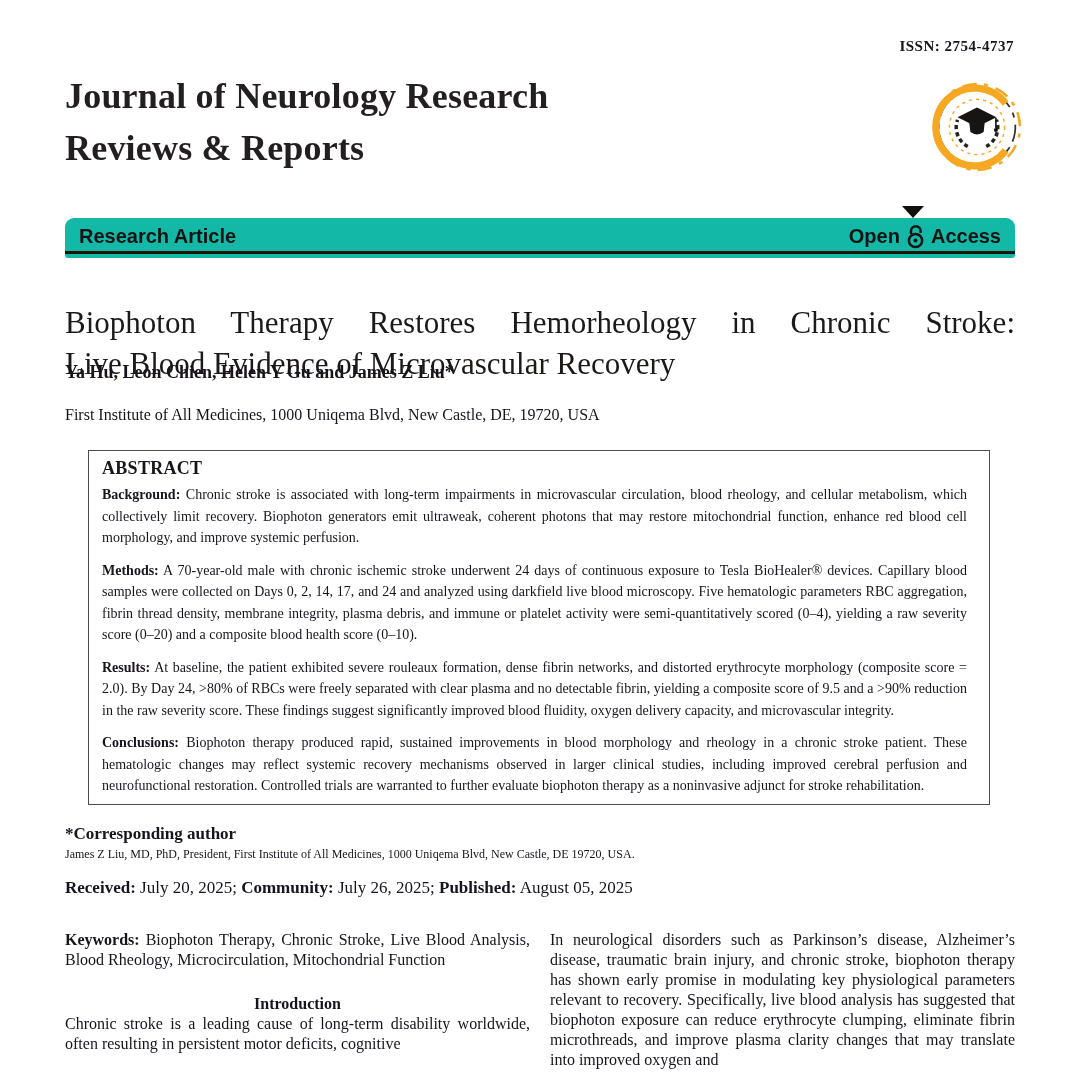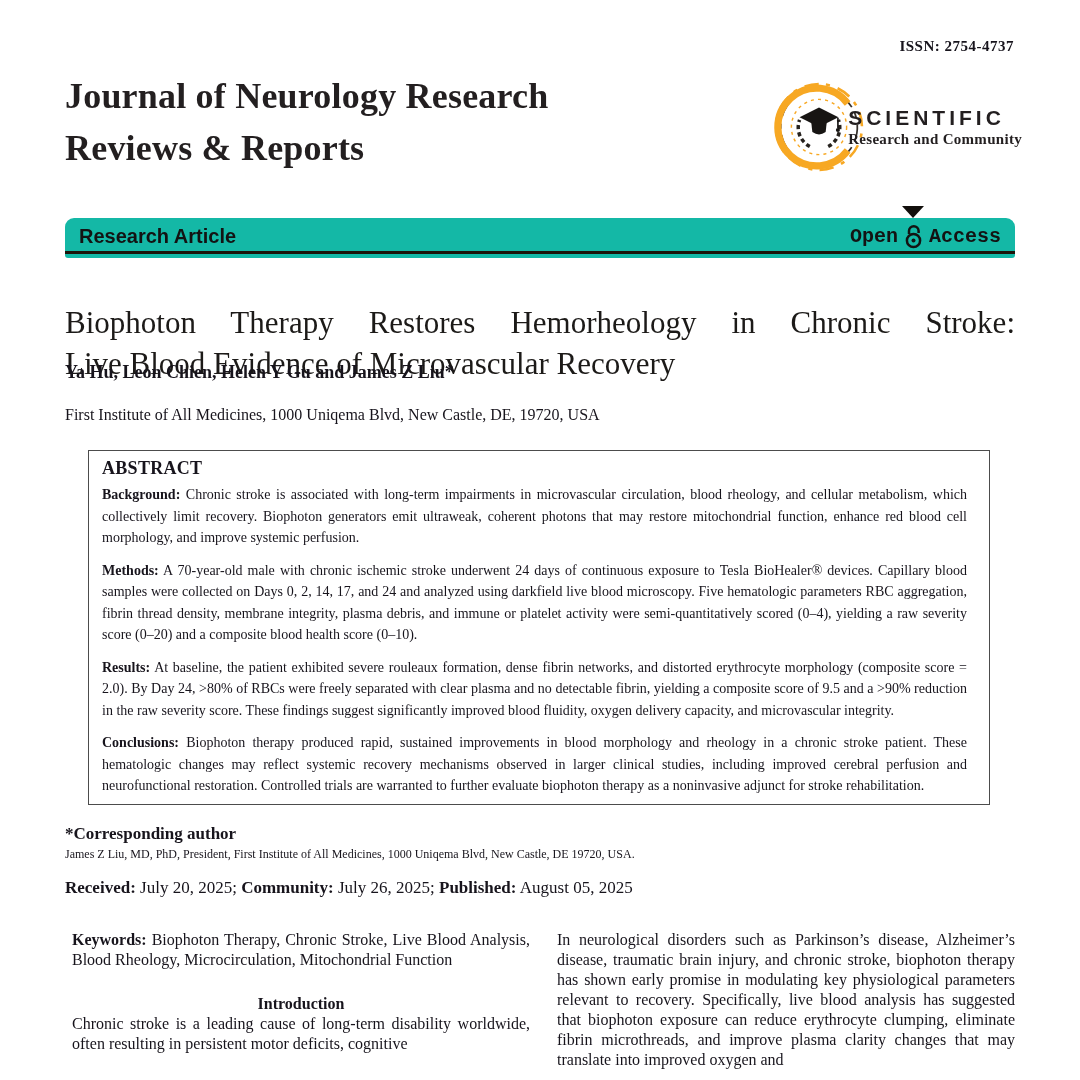--- a/index.html
+++ b/index.html
@@ -42,21 +42,21 @@
     padding:0 14px 4px 14px;
   }
   .banner::after{
     content:"";position:absolute;left:0;right:0;bottom:4px;height:3px;background:#1c1409;
   }
   .banner-type{
     font-family:"Liberation Sans",sans-serif;font-weight:bold;font-size:20px;color:#131313;
   }
   .banner-access{
     display:flex;align-items:center;gap:5px;
-    font-family:Liberation Mono, monospace;font-weight:bold;font-size:20px;color:#131313;
+    font-family:Liberation Sans, sans-serif;font-weight:bold;font-size:20px;color:#131313;
   }
   .article-title{
     position:absolute;left:65px;top:264px;width:950px;
     font-size:31px;line-height:41px;color:#1c1a18;
   }
   .article-title .justify-last{text-align:justify;text-align-last:justify;margin-top:38px;}
   .authors{
     position:absolute;left:65px;top:362px;font-size:18px;font-weight:bold;color:#17141c;
   }
   .affiliation{
@@ -77,21 +77,21 @@
   .corresponding{position:absolute;left:65px;top:824px;width:950px;}
   .corresponding h3{margin:0;font-size:17px;font-weight:bold;color:#17141c;}
   .corresponding p{margin:3px 0 0 0;font-size:12px;color:#17141c;}
   .dates{
     position:absolute;left:65px;top:878px;font-size:17px;color:#17141c;
   }
   .columns{
     position:absolute;left:65px;top:930px;width:950px;height:150px;
     display:flex;gap:20px;overflow:hidden;
   }
-  .col{width:465px;font-size:16px;line-height:20px;text-align:justify;color:#17141c;margin-left:7px;}
+  .col{width:465px;font-size:16px;line-height:20px;text-align:justify;color:#17141c;}
   .col p{margin:0;}
   .col .intro-heading{
     font-weight:bold;margin-top:24px;margin-bottom:0;text-align:center;
   }
 </style>
 </head>
 <body>
 
 <div class="issn">ISSN: 2754-4737</div>
 
@@ -106,24 +106,20 @@
     <circle cx="44" cy="44" r="37.5" fill="none" stroke="#35302b" stroke-width="1.7" stroke-dasharray="17 6 5 7" transform="rotate(35 44 44)"></circle>
     <path d="M72,21 A38,38 0 1 0 72,67" fill="none" stroke="#F7A823" stroke-width="7"></path>
     <circle cx="44" cy="44" r="27" fill="none" stroke="#F7A823" stroke-width="1.4" stroke-dasharray="3 4"></circle>
     <path d="M35,63 A21,21 0 0 1 25,37" fill="none" stroke="#26221e" stroke-width="3.4" stroke-dasharray="4 3"></path>
     <path d="M53,63 A21,21 0 0 0 63,37" fill="none" stroke="#26221e" stroke-width="3.4" stroke-dasharray="4 3"></path>
     <polygon points="44,25 63,34.5 44,44 25,34.5" fill="#171513"></polygon>
     <path d="M36.5,40 L51.5,40 L50.5,49 Q44,53.5 37.5,49 Z" fill="#171513"></path>
     <line x1="62.5" y1="35" x2="62.5" y2="45" stroke="#171513" stroke-width="1.6"></line>
     <circle cx="62.5" cy="47" r="2" fill="#171513"></circle>
   </svg>
-  <div class="logo-textblock">
-    <span class="logo-name">SCIENTIFIC</span>
-    <span class="logo-tagline">Research and Community</span>
-  </div>
 </div>
 
 <div class="banner-triangle"></div>
 <div class="banner" style="background:#14b8a6;">
   <span class="banner-type">Research Article</span>
   <span class="banner-access">
     <span>Open</span>
     <svg width="21" height="26" viewBox="0 0 21 26">
       <path d="M6,11 V8 a4.8,4.8 0 0 1 9.6,0 v2" fill="none" stroke="#131313" stroke-width="2.5"></path>
       <circle cx="10.5" cy="17.5" r="6.6" fill="none" stroke="#131313" stroke-width="2.5"></circle>

